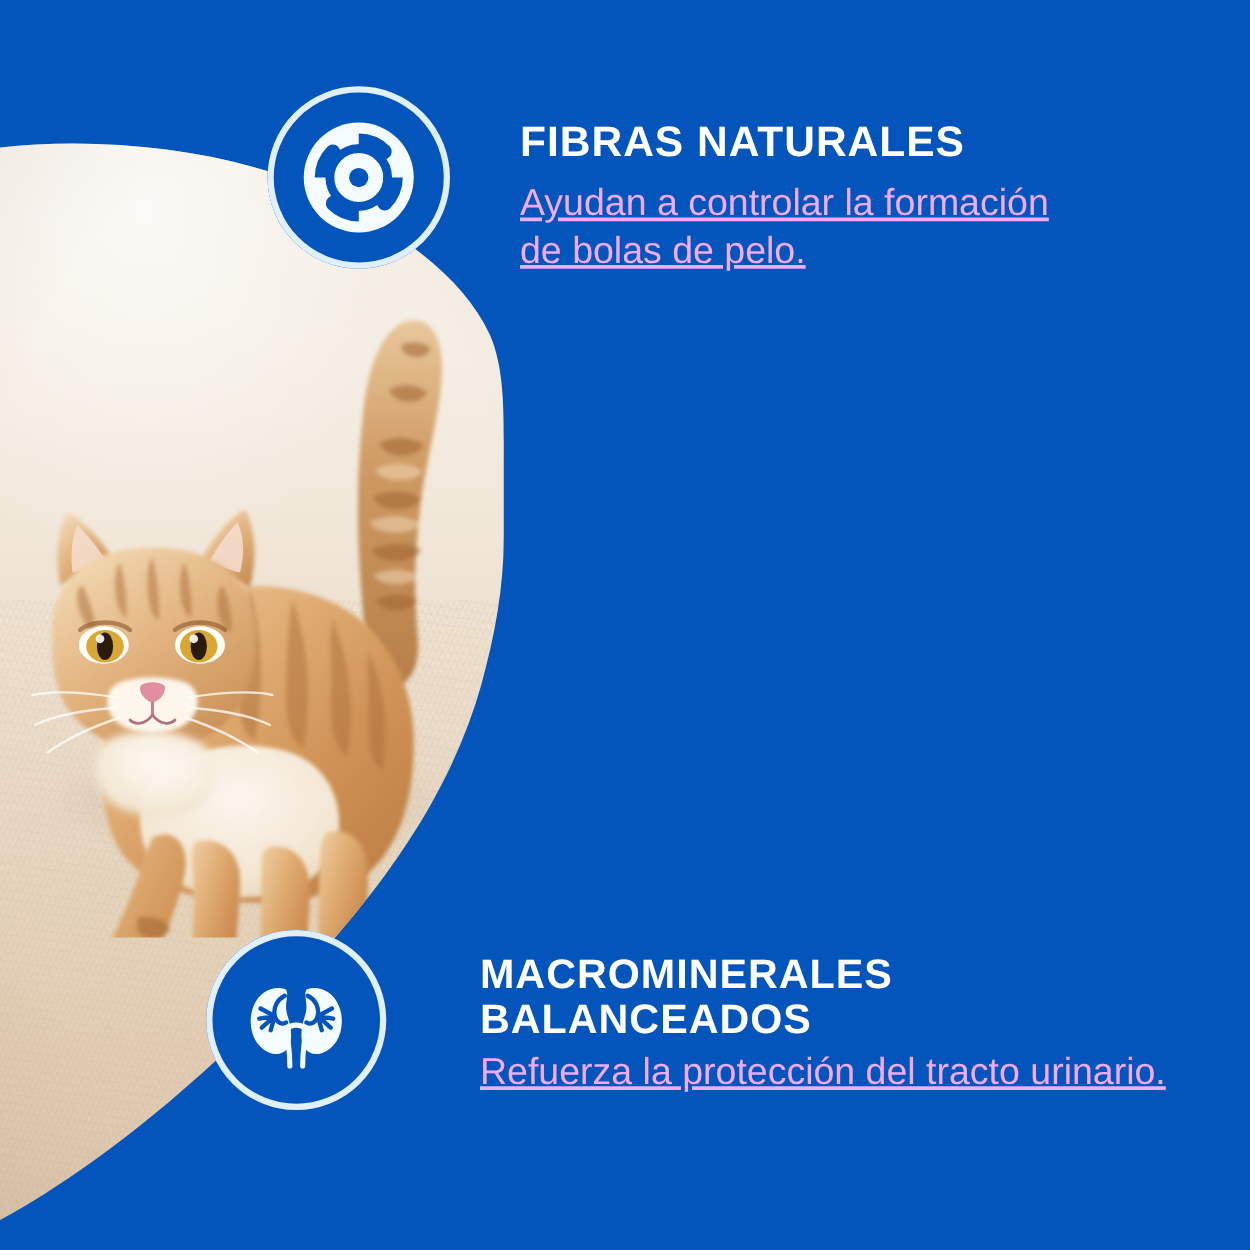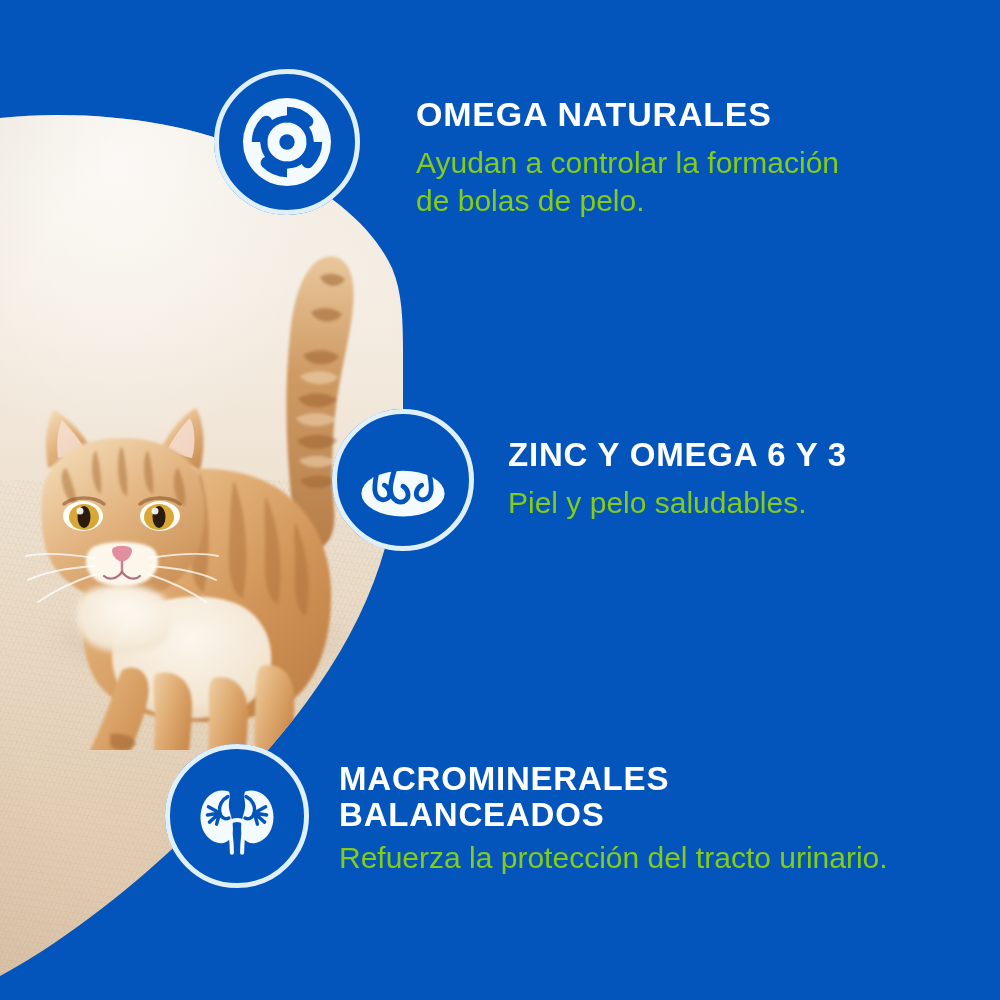--- a/index.html
+++ b/index.html
@@ -112,41 +112,42 @@
     font-weight: 700;
     letter-spacing: 0.8px;
     line-height: 1.08;
     color: #ffffff;
     margin: 0;
     white-space: pre-line;
   }
   .feature-desc {
     font-weight: 400;
     line-height: 1.28;
-    color: #84cc16;
+    color: #f0abfc;
     margin: 0;
     white-space: pre-line;
+    text-decoration: underline;
   }
 
   
   #feature-fibras { left: 214px; top: 69px; }
   #feature-fibras .icon-badge { width: 146px; height: 146px; }
   #feature-fibras .feature-text { margin-left: 56px; margin-top: 27px; }
   #feature-fibras .feature-title { font-size: 34px; }
   #feature-fibras .feature-desc { font-size: 30px; margin-top: 11px; }
 
   
   #feature-zinc { left: 332px; top: 409px; }
   #feature-zinc .icon-badge { width: 142px; height: 142px; }
   #feature-zinc .feature-text { margin-left: 34px; margin-top: 28px; }
   #feature-zinc .feature-title { font-size: 33px; }
   #feature-zinc .feature-desc { font-size: 30px; margin-top: 11px; }
 
   
-  #feature-macro { left: 165px; top: 744px; }
+  #feature-macro { left: 165px; top: 744px; gap: 45px; }
   #feature-macro .icon-badge { width: 144px; height: 144px; }
   #feature-macro .feature-text { margin-left: 30px; margin-top: 17px; }
   #feature-macro .feature-title { font-size: 33px; }
   #feature-macro .feature-desc { font-size: 30px; margin-top: 7px; }
 </style>
 </head>
 <body>
 
 <div id="canvas">
 
@@ -330,43 +331,26 @@
         <g fill="none" stroke="#f4fbff" stroke-width="5.0" stroke-linecap="round">
           <path d="M50 36 A14 14 0 0 1 64 50"></path>
           <path d="M64 50 A14 14 0 0 1 50 64"></path>
           <path d="M50 64 A14 14 0 0 1 36 50"></path>
           <path d="M36 50 A14 14 0 0 1 50 36"></path>
         </g>
         <circle cx="50" cy="50" r="7" fill="#0355bc"></circle>
       </svg>
     </div>
     <div class="feature-text">
-      <p class="feature-title">OMEGA NATURALES</p>
+      <p class="feature-title">FIBRAS NATURALES</p>
       <p class="feature-desc">Ayudan a controlar la formación
 de bolas de pelo.</p>
     </div>
   </div>
 
-  <div class="feature" id="feature-zinc">
-    <div class="icon-badge">
-      <div class="ring"></div>
-      <svg width="104" height="104" viewBox="0 0 100 100">
-        <ellipse cx="50" cy="63" rx="40" ry="22" fill="#f4fbff"></ellipse>
-        <g fill="none" stroke="#0355bc" stroke-width="4.6" stroke-linecap="round">
-          <path d="M50 17 C44 33 38 48 38 59 C38 70 48 74 53 69 C57 65 54 58 50 56"></path>
-          <path d="M29 24 C26 38 22 51 23 60 C24 69 32 71 36 67 C39 63 36 57 32 55"></path>
-          <path d="M71 24 C74 38 78 51 77 60 C76 69 68 71 64 67 C61 63 64 57 68 55"></path>
-        </g>
-      </svg>
-    </div>
-    <div class="feature-text">
-      <p class="feature-title">ZINC Y OMEGA 6 Y 3</p>
-      <p class="feature-desc">Piel y pelo saludables.</p>
-    </div>
-  </div>
 
   <div class="feature" id="feature-macro">
     <div class="icon-badge">
       <div class="ring"></div>
       <svg width="102" height="102" viewBox="0 0 100 100">
 
         <path d="M42 26 C30 22 18 30 15 44 C12 58 18 72 30 76 C40 79 46 72 46 62
                  C46 52 42 46 42 40 C42 34 44 30 42 26 Z" fill="#f4fbff"></path>
 
         <path d="M58 26 C70 22 82 30 85 44 C88 58 82 72 70 76 C60 79 54 72 54 62

